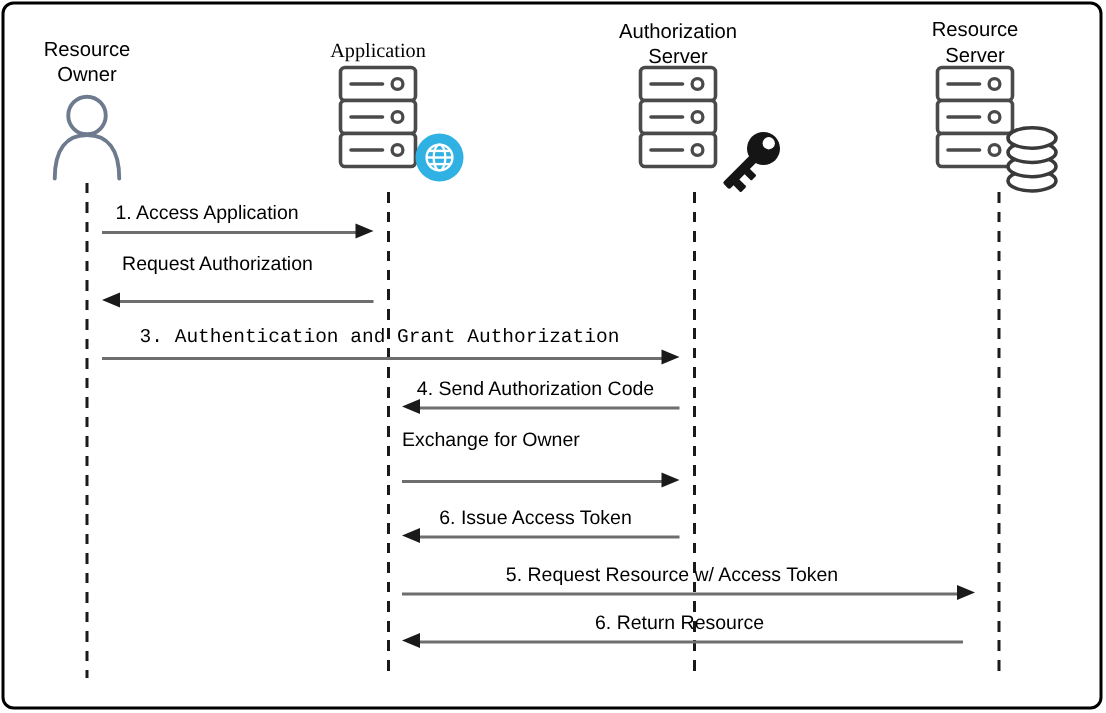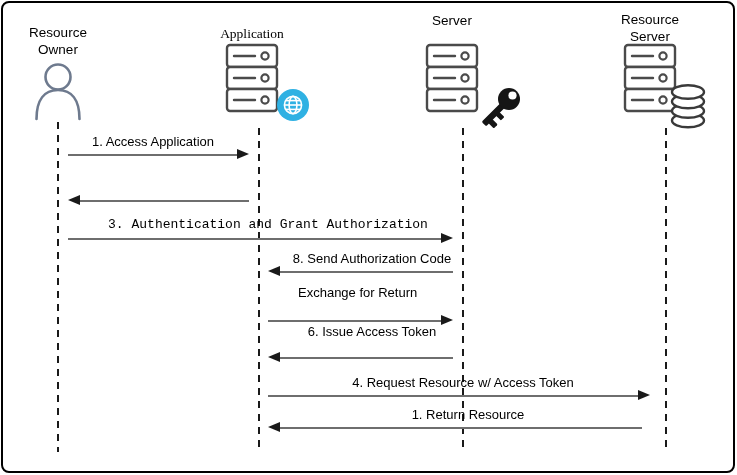--- a/index.html
+++ b/index.html
@@ -8,21 +8,21 @@
   #frame{position:absolute;left:1px;top:1px;right:2px;bottom:2px;border:2px solid #000;border-radius:8px;}
   #icons{position:absolute;left:0;top:0;}
   .actor-label{position:absolute;width:180px;text-align:center;font-size:13.5px;line-height:17px;font-weight:400;}
   .lifeline{position:absolute;width:2px;background:repeating-linear-gradient(to bottom,#1a1a1a 0 7px,transparent 7px 13px);}
   .msg-line{position:absolute;height:2px;background:#6e6e6e;}
   .msg-head{position:absolute;width:0;height:0;border-top:5px solid transparent;border-bottom:5px solid transparent;}
   .msg-head.r{border-left:12px solid #1a1a1a;}
   .msg-head.l{border-right:12px solid #1a1a1a;}
   .msg-label{position:absolute;font-size:13px;line-height:16px;}
   .msg-label.c{text-align:center;transform:translateX(-50%);}
-  .msg-label div{white-space:nowrap;margin-left:30px;}
+  .msg-label div{white-space:nowrap;}
 </style>
 </head>
 <body>
 
 <div id="stage">
   <div id="frame"></div>
   <svg id="icons" width="737" height="475">
       <g fill="none" stroke="#6e7a8e" stroke-width="2.6" stroke-linecap="round">
         <circle cx="58" cy="77" r="12.5"></circle>
         <path d="M36.5 119 C36.5 99.5 44.5 90 58 90 C71.5 90 79.5 99.5 79.5 119"></path>
@@ -90,61 +90,63 @@
       <div class="actor-label" style="left: -32px; top: 24px;">
         <div class="">Resource</div>
         <div class="">Owner</div>
       </div>
       <div class="lifeline" style="left: 57px; top: 122px; height: 330px;"></div>
       <div class="actor-label" style="left: 162px; top: 25px; font-family: Liberation Serif, serif;">
         <div class="">Application</div>
       </div>
       <div class="lifeline" style="left: 258px; top: 128px; height: 324px;"></div>
       <div class="actor-label" style="left: 362px; top: 12px;">
+        <div class="">Authorization</div>
         <div class="">Server</div>
       </div>
       <div class="lifeline" style="left: 462px; top: 128px; height: 324px;"></div>
       <div class="actor-label" style="left: 560px; top: 11px;">
         <div class="">Resource</div>
         <div class="">Server</div>
       </div>
       <div class="lifeline" style="left: 665px; top: 128px; height: 324px;"></div>
       <div class="msg-line" style="top: 154px; background: rgb(110, 110, 110); left: 68px; width: 170px;"></div>
       <div class="msg-head r" style="left: 237px; top: 149px;"></div>
       <div class="msg-label c" style="left: 138px; top: 134px;">
         <div class="">1. Access Application</div>
       </div>
       <div class="msg-line" style="top: 200px; background: rgb(110, 110, 110); left: 79px; width: 170px;"></div>
       <div class="msg-head l" style="left: 68px; top: 195px;"></div>
       <div class="msg-label c" style="left: 145px; top: 168px;">
+        <div class="">Request Authorization</div>
       </div>
       <div class="msg-line" style="top: 238px; background: rgb(110, 110, 110); left: 68px; width: 374px;"></div>
       <div class="msg-head r" style="left: 441px; top: 233px;"></div>
       <div class="msg-label c" style="left: 253px; top: 217px; font-family: Liberation Mono, monospace;">
         <div class="">3. Authentication and Grant Authorization</div>
       </div>
       <div class="msg-line" style="top: 271px; background: rgb(110, 110, 110); left: 279px; width: 174px;"></div>
       <div class="msg-head l" style="left: 268px; top: 266px;"></div>
       <div class="msg-label c" style="left: 357px; top: 251px;">
-        <div class="">8. Send Authorization Code</div>
+        <div class="">4. Send Authorization Code</div>
       </div>
       <div class="msg-line" style="top: 320px; background: rgb(110, 110, 110); left: 268px; width: 174px;"></div>
       <div class="msg-head r" style="left: 441px; top: 315px;"></div>
       <div class="msg-label" style="left: 268px; top: 285px;">
-        <div class="">Exchange for Return</div>
+        <div class="">Exchange for Owner</div>
       </div>
       <div class="msg-line" style="top: 357px; background: rgb(110, 110, 110); left: 279px; width: 174px;"></div>
       <div class="msg-head l" style="left: 268px; top: 352px;"></div>
-      <div class="msg-label c" style="left: 357px; top: 324px;">
+      <div class="msg-label c" style="left: 357px; top: 337px;">
         <div class="">6. Issue Access Token</div>
       </div>
       <div class="msg-line" style="top: 395px; background: rgb(110, 110, 110); left: 268px; width: 371px;"></div>
       <div class="msg-head r" style="left: 638px; top: 390px;"></div>
       <div class="msg-label c" style="left: 448px; top: 375px;">
-        <div class="">4. Request Resource w/ Access Token</div>
+        <div class="">5. Request Resource w/ Access Token</div>
       </div>
       <div class="msg-line" style="top: 427px; background: rgb(110, 110, 110); left: 279px; width: 363px;"></div>
       <div class="msg-head l" style="left: 268px; top: 422px;"></div>
       <div class="msg-label c" style="left: 453px; top: 407px;">
-        <div class="">1. Return Resource</div>
+        <div class="">6. Return Resource</div>
       </div>
     </div>
 </div>
 
 </body></html>

